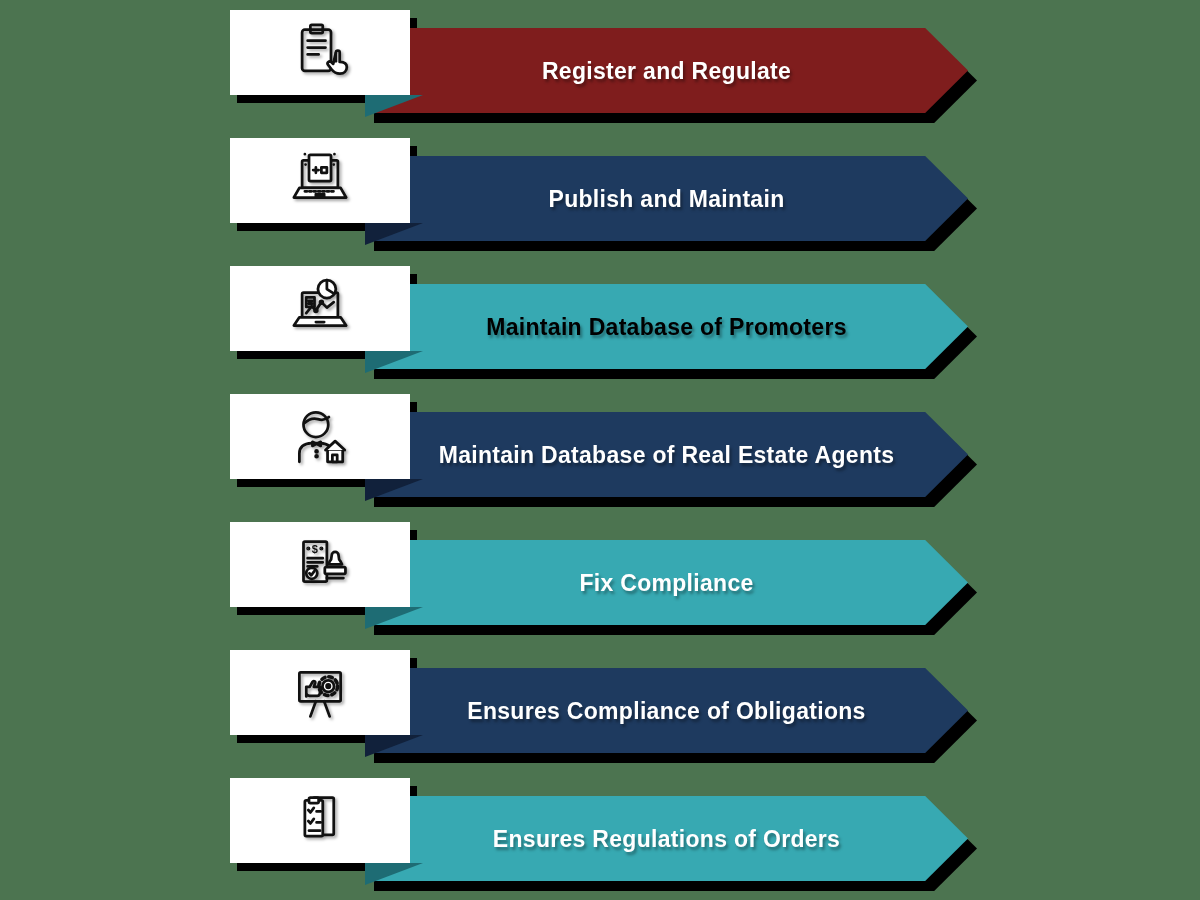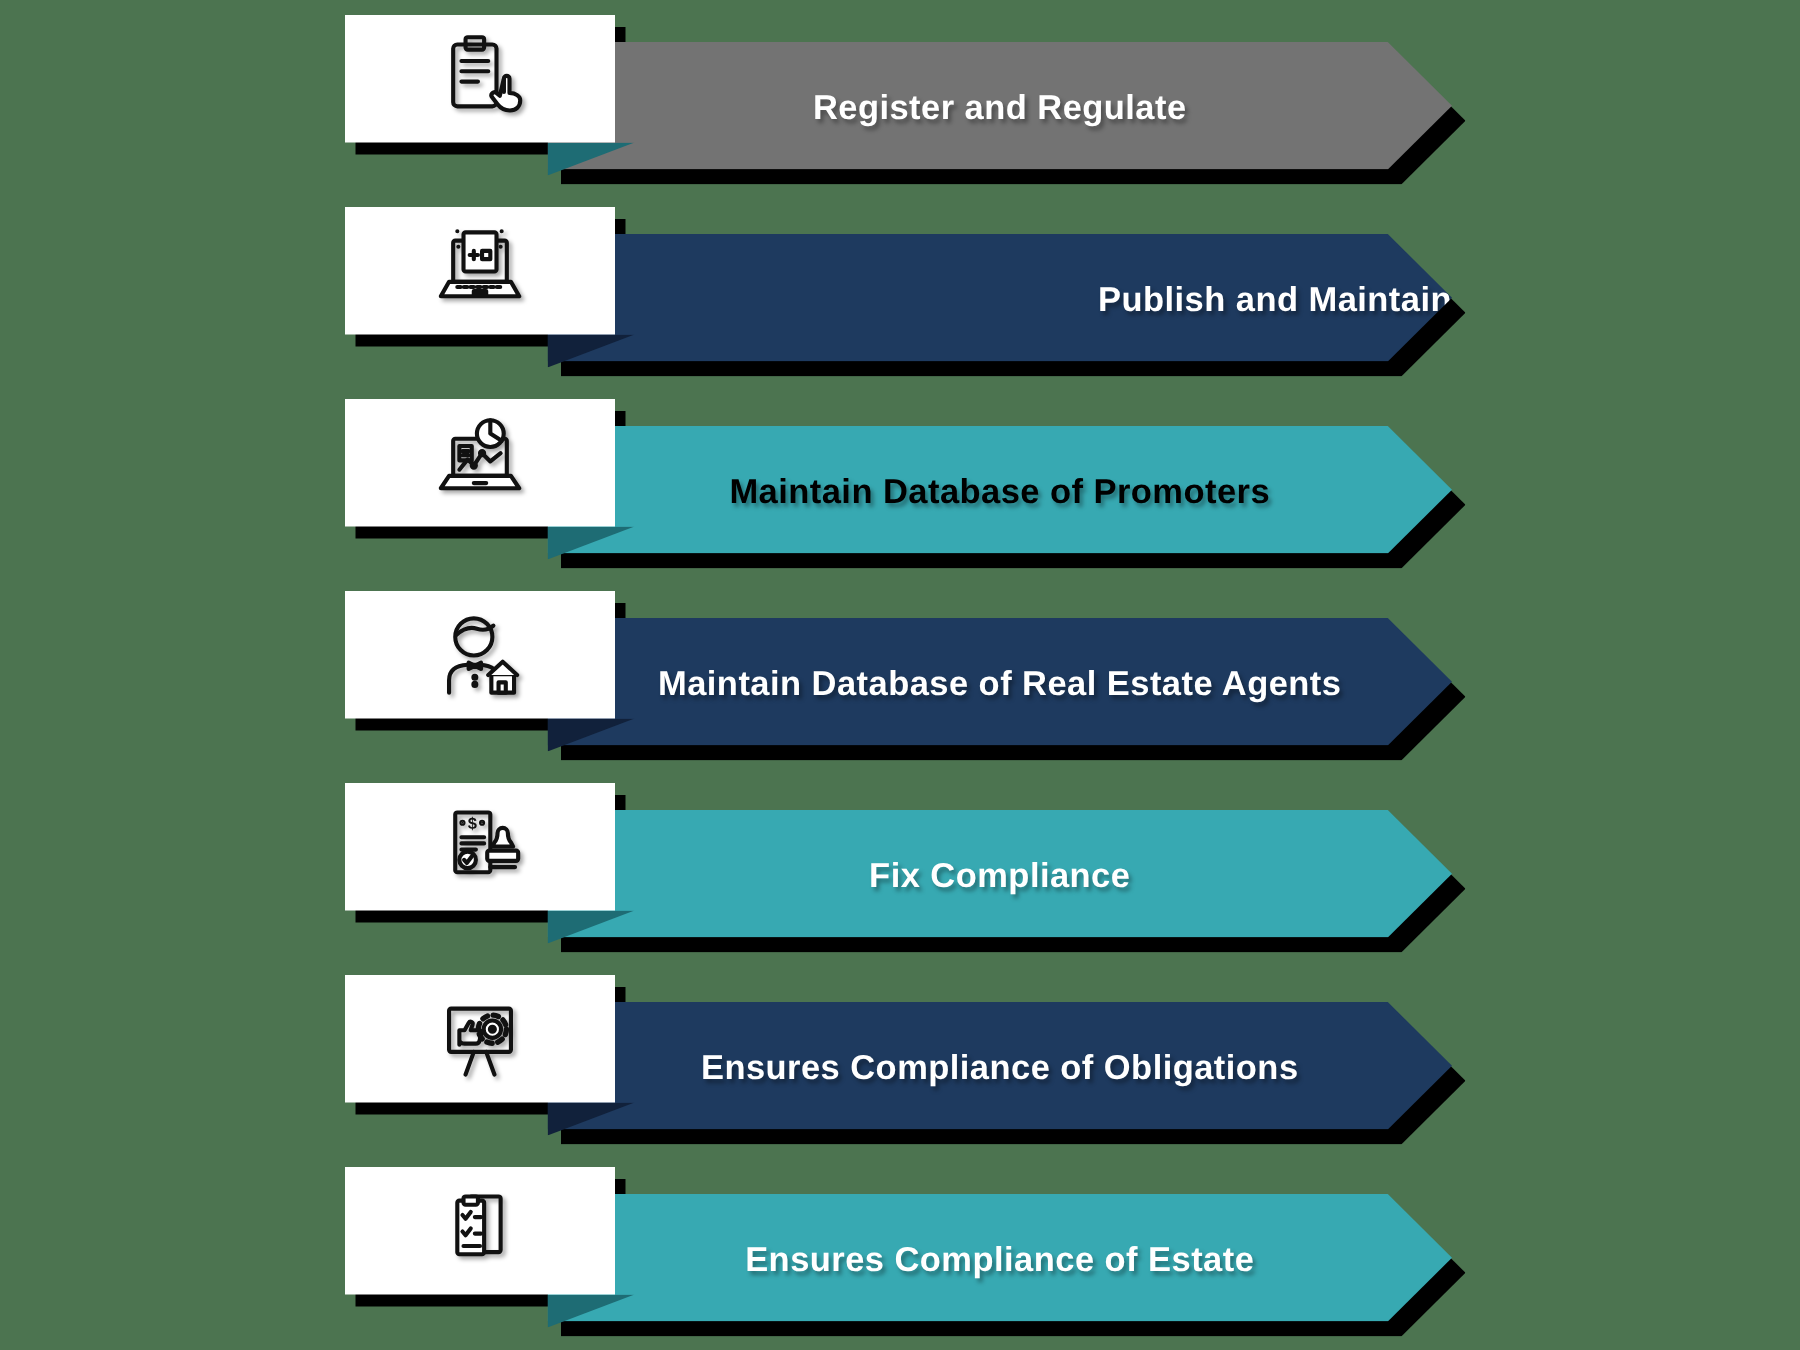--- a/index.html
+++ b/index.html
@@ -54,40 +54,40 @@
   .card         { z-index: 5; }
 </style>
 </head>
 <body>
 
 <div id="canvas" style="background: rgb(76, 116, 80);">
   <div id="diagram">
       <div class="row">
     <div class="card-shadow" style="background: rgb(0, 0, 0);"></div>
     <div class="arrow-shadow" style="background: rgb(0, 0, 0);"></div>
-    <div class="arrow" style="background: #737373;">
+    <div class="arrow" style="background: #7f1d1d;">
       <div class="arrow-label" style="color: rgb(255, 255, 255);">Register and Regulate</div>
     </div>
     <div class="fold" style="background: rgb(30, 108, 116);"></div>
     <div class="card" style="background: rgb(255, 255, 255);">
       <span class="icon">
             <svg width="66" height="66" viewBox="0 0 48 48" fill="none" stroke="#111" stroke-width="2" stroke-linecap="round" stroke-linejoin="round">
     <rect x="11" y="7" width="21" height="30" rx="2"></rect>
     <rect x="17" y="3.5" width="9" height="6" rx="1"></rect>
     <path d="M15 15 h13 M15 20 h13 M15 25 h8"></path>
     <path d="M35.6 23.5 c0-1.7 2.7-1.7 2.7 0 v7 c3 .2 5.2 1.5 5.2 3.6 c0 3-2 4.9-5 4.9 c-2.8 0-4.4-.9-6-3 l-2.6-3.4 c-1.2-1.5 .8-3.2 2.2-2 l1.5 1.3 z" fill="#fff"></path>
     <path d="M35.6 24 v6"></path>
   </svg>
           </span>
     </div>
   </div>
       <div class="row">
     <div class="card-shadow" style="background: rgb(0, 0, 0);"></div>
     <div class="arrow-shadow" style="background: rgb(0, 0, 0);"></div>
-    <div class="arrow" style="background: rgb(30, 58, 95); justify-content: flex-end;">
+    <div class="arrow" style="background: rgb(30, 58, 95);">
       <div class="arrow-label" style="color: rgb(255, 255, 255);">Publish and Maintain</div>
     </div>
     <div class="fold" style="background: rgb(17, 33, 59);"></div>
     <div class="card" style="background: rgb(255, 255, 255);">
       <span class="icon">
             <svg width="66" height="66" viewBox="0 0 48 48" fill="none" stroke="#111" stroke-width="2" stroke-linecap="round" stroke-linejoin="round">
     <rect x="11" y="9" width="26" height="20" rx="1"></rect>
     <rect x="16" y="5" width="16" height="19" rx="1" fill="#fff"></rect>
     <path d="M19 16 h4 M21 14 v4"></path>
     <rect x="25" y="14" width="4" height="4"></rect>
@@ -187,21 +187,21 @@
     <circle cx="30" cy="19" r="4.2" fill="#fff"></circle>
     <circle cx="30" cy="19" r="1.2" fill="#111"></circle>
   </svg>
           </span>
     </div>
   </div>
       <div class="row">
     <div class="card-shadow" style="background: rgb(0, 0, 0);"></div>
     <div class="arrow-shadow" style="background: rgb(0, 0, 0);"></div>
     <div class="arrow" style="background: rgb(55, 169, 178);">
-      <div class="arrow-label" style="color: rgb(255, 255, 255);">Ensures Compliance of Estate</div>
+      <div class="arrow-label" style="color: rgb(255, 255, 255);">Ensures Regulations of Orders</div>
     </div>
     <div class="fold" style="background: rgb(30, 108, 116);"></div>
     <div class="card" style="background: rgb(255, 255, 255);">
       <span class="icon">
             <svg width="66" height="66" viewBox="0 0 48 48" fill="none" stroke="#111" stroke-width="2" stroke-linecap="round" stroke-linejoin="round">
     <rect x="19" y="7" width="15" height="27" rx="1"></rect>
     <rect x="13" y="9" width="13" height="26" rx="1" fill="#fff"></rect>
     <rect x="16" y="7" width="7" height="4" rx="1" fill="#fff"></rect>
     <path d="M15.5 16 l1.5 1.8 l2.5-3.3 M21.5 17 h3"></path>
     <path d="M15.5 24 l1.5 1.8 l2.5-3.3 M21.5 25 h3"></path>

